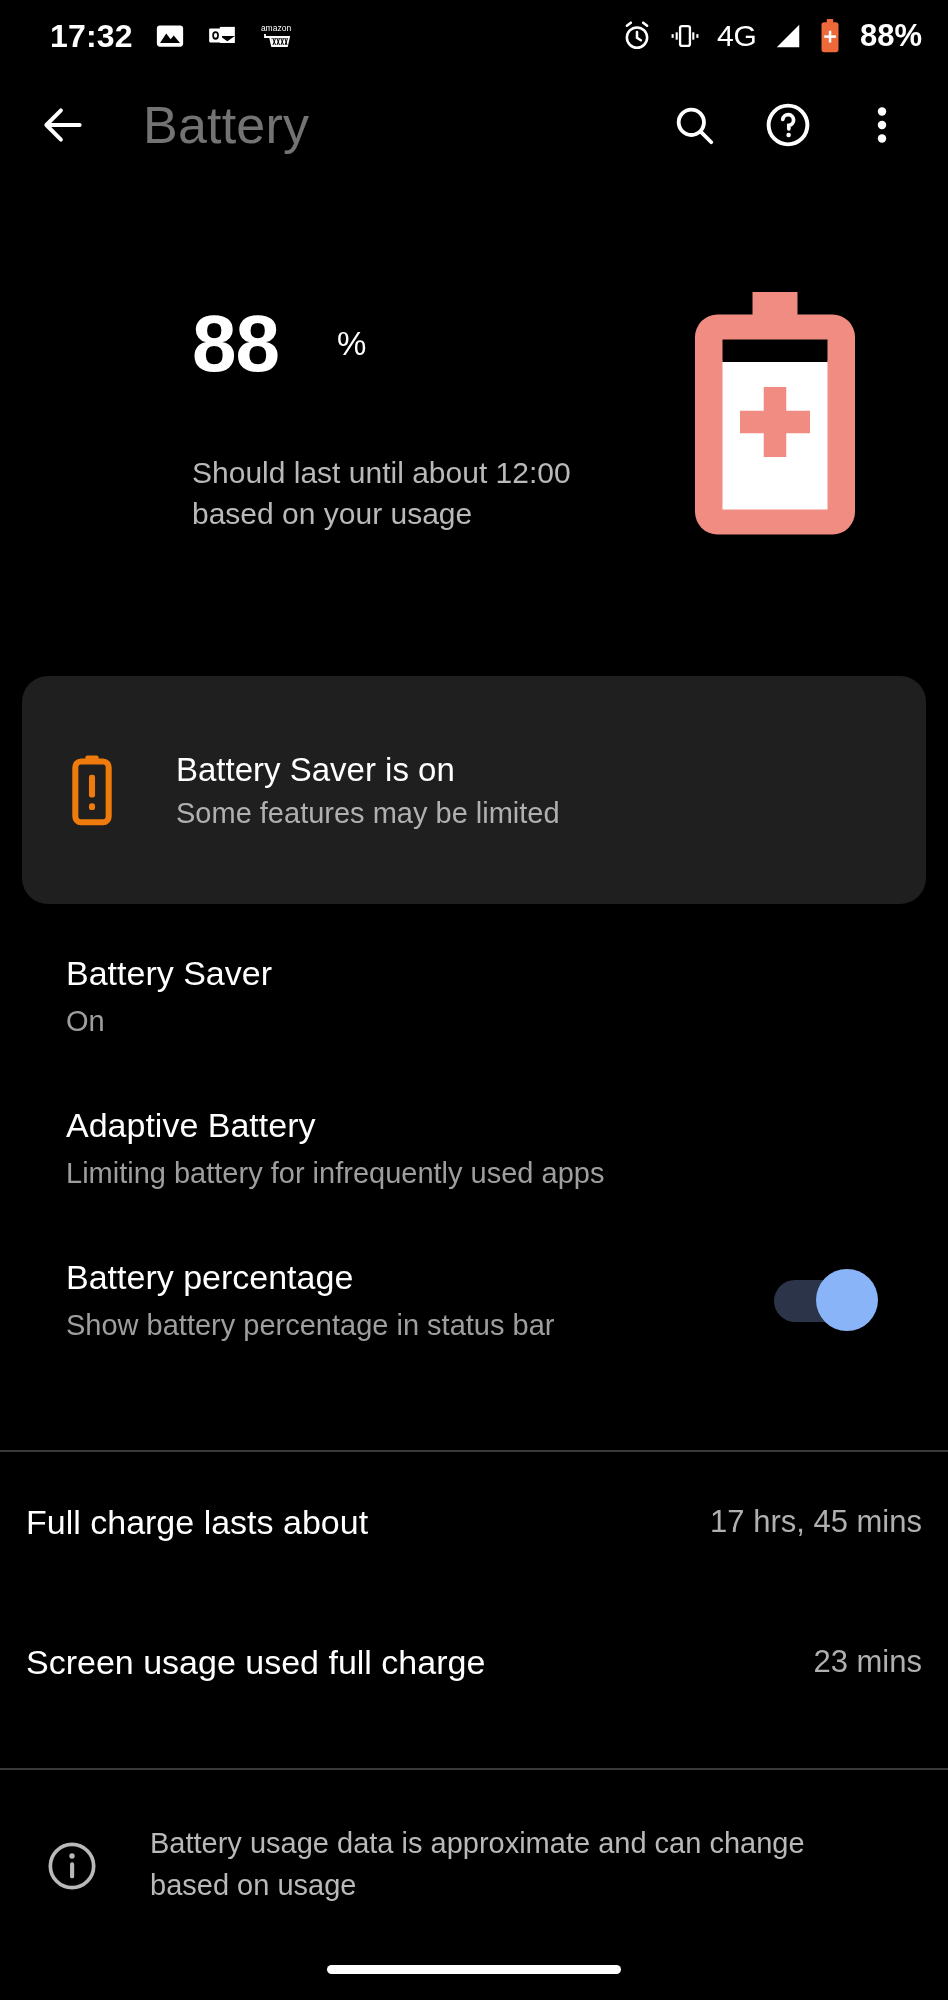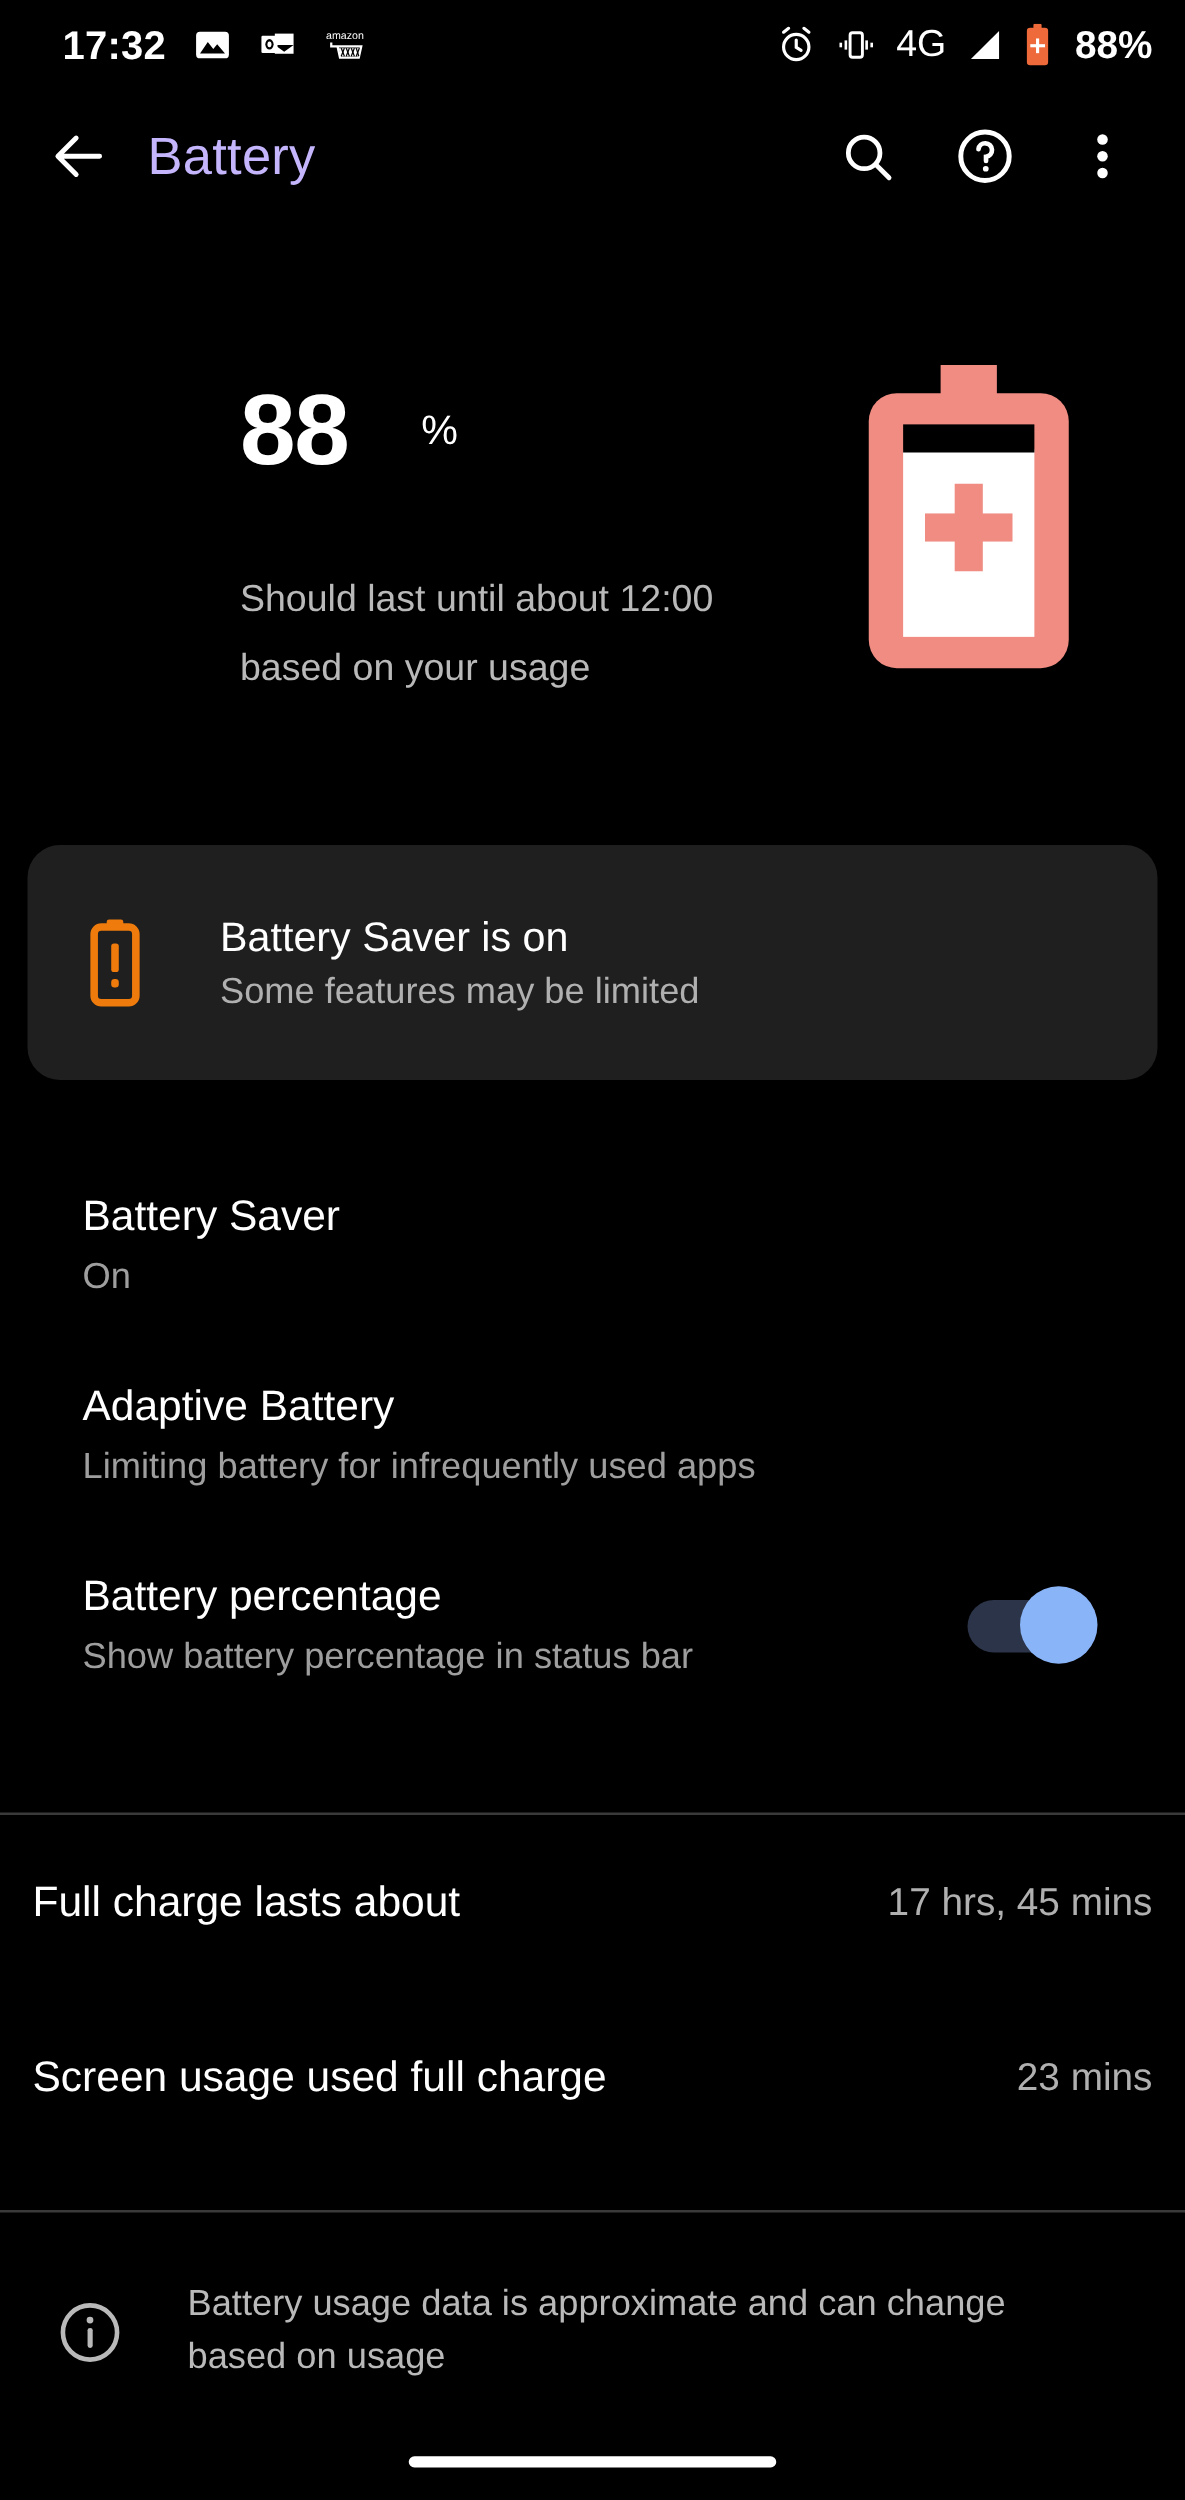--- a/index.html
+++ b/index.html
@@ -24,41 +24,41 @@
   .sb-right { display:flex; align-items:center; gap:16px; }
   .sb-icon { display:flex; align-items:center; justify-content:center; }
   .sb-batt-pct { font-size:31px; font-weight:700; color:#fff; margin-left:3px; }
 
   
   .actionbar {
     position:absolute; top:80px; left:0; width:948px; height:90px;
     display:flex; align-items:center;
   }
   .ab-back { width:90px; display:flex; align-items:center; justify-content:center; margin-left:18px; }
-  .ab-title { font-size:42px; font-weight:400; color:#c4b5fd; margin-left:10px; letter-spacing:0.2px; }
+  .ab-title { font-size:52px; font-weight:400; color:#737373; margin-left:35px; letter-spacing:0.2px; }
   .ab-actions { margin-left:auto; display:flex; align-items:center; gap:22px; padding-right:30px; }
   .ab-btn { width:72px; height:72px; display:flex; align-items:center; justify-content:center; }
 
   
   .hero { position:absolute; top:300px; left:0; width:948px; height:290px; }
   .hero-pct {
     position:absolute; left:192px; top:4px;
     display:flex; align-items:center;gap:44px;
   }
   .hero-num { font-size:80px; font-weight:700; line-height:1; color:#fff; letter-spacing:-1px; }
   .hero-sym { font-size:33px; font-weight:500; color:#fff; margin-left:14px; }
   .hero-sub {
     position:absolute; left:192px; top:152px;
-    font-size:30px; line-height:55px; color:#b9b9b9; width:460px;
+    font-size:30px; line-height:41px; color:#b9b9b9; width:460px;
   }
   .hero-batt { position:absolute; left:690px; top:-8px; }
 
   
   .banner {
-    position:absolute; left:22px; top:676px; width:904px; height:188px;
+    position:absolute; left:22px; top:676px; width:904px; height:228px;
     background:#1f1f1f; border-radius:26px;
     display:flex; align-items:center;
   }
   .banner-icon { width:104px; display:flex; align-items:center; justify-content:center; margin-left:18px; }
   .banner-text { margin-left:32px; }
   .banner-title { font-size:33px; color:#fff; line-height:1.25; }
   .banner-sub { font-size:29px; color:#b0b0b0; margin-top:5px; line-height:1.25; }
 
   
   .prefs { position:absolute; left:0; top:920px; width:948px; }

